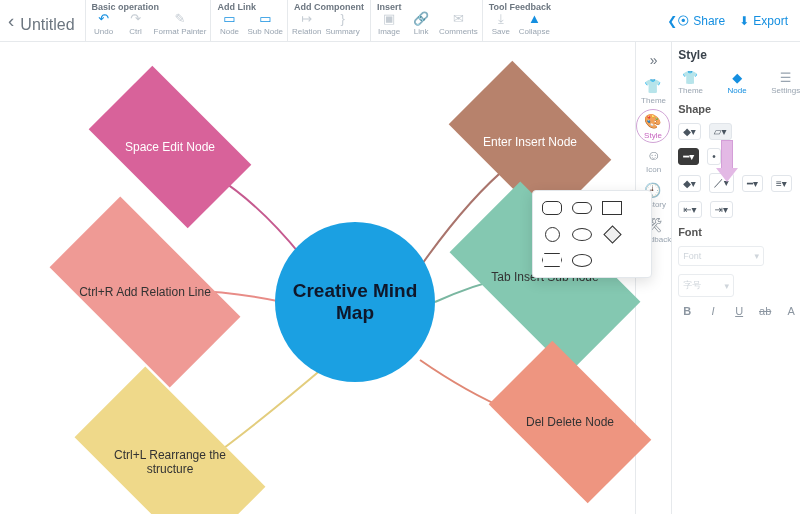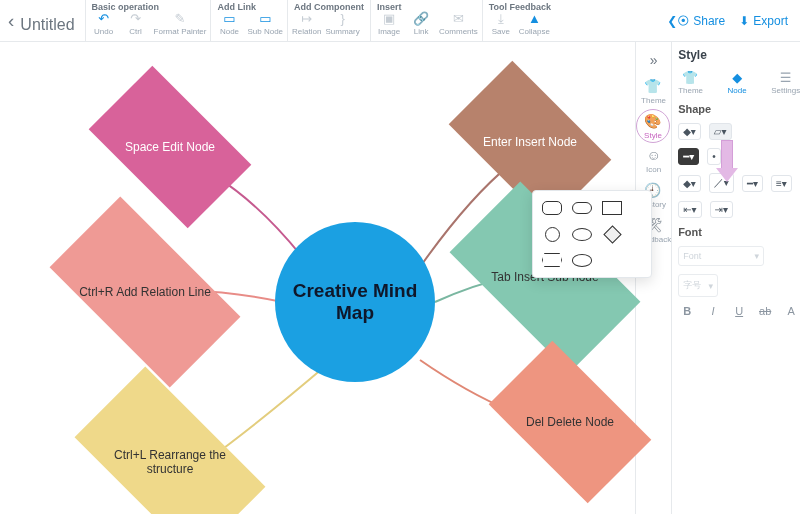--- a/index.html
+++ b/index.html
@@ -278,21 +278,21 @@
       </div>
 
       <div class="section-label">Font</div>
       <div class="tool-row">
         <div class="font-sel">
             <span>Font</span>
             <span>▾</span>
           </div>
       </div>
       <div class="tool-row">
-        <div class="font-sel" style="width:40px">
+        <div class="font-sel" style="width:56px">
             <span>字号</span>
             <span>▾</span>
           </div>
       </div>
       <div class="tool-row">
         <div class="iconbtn">
             <b>B</b>
           </div>
         <div class="iconbtn">
             <i>I</i>

